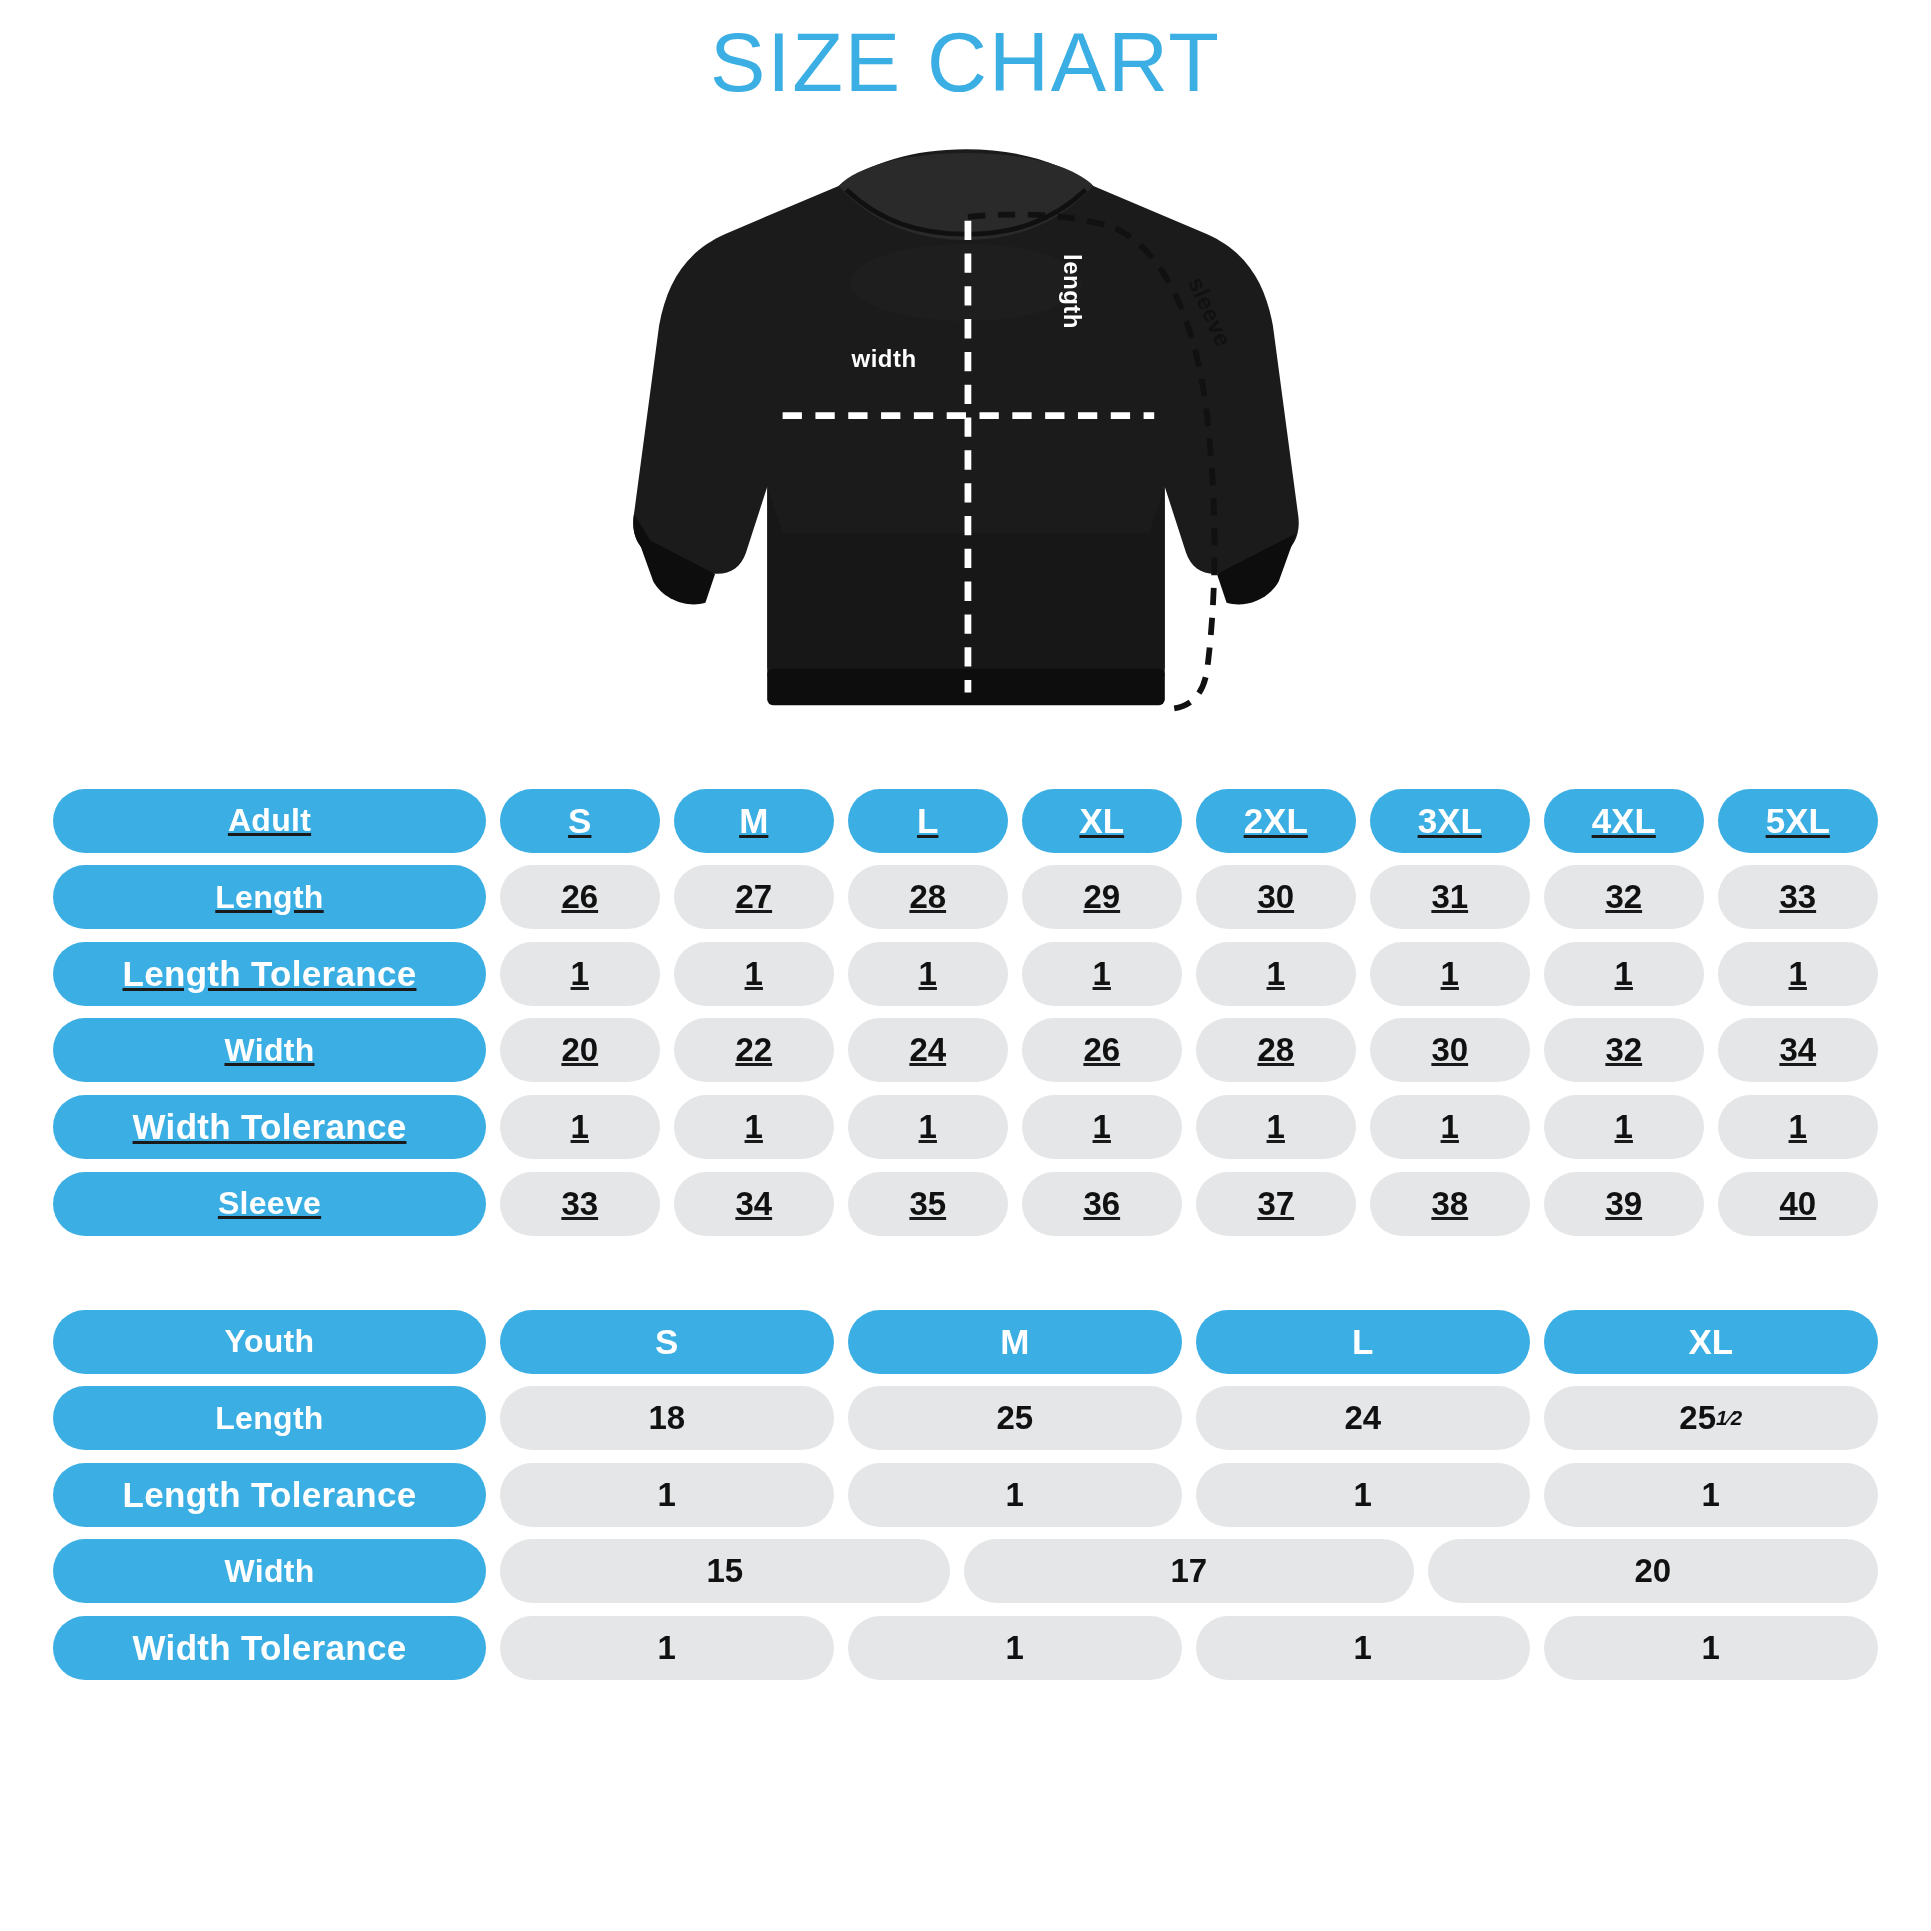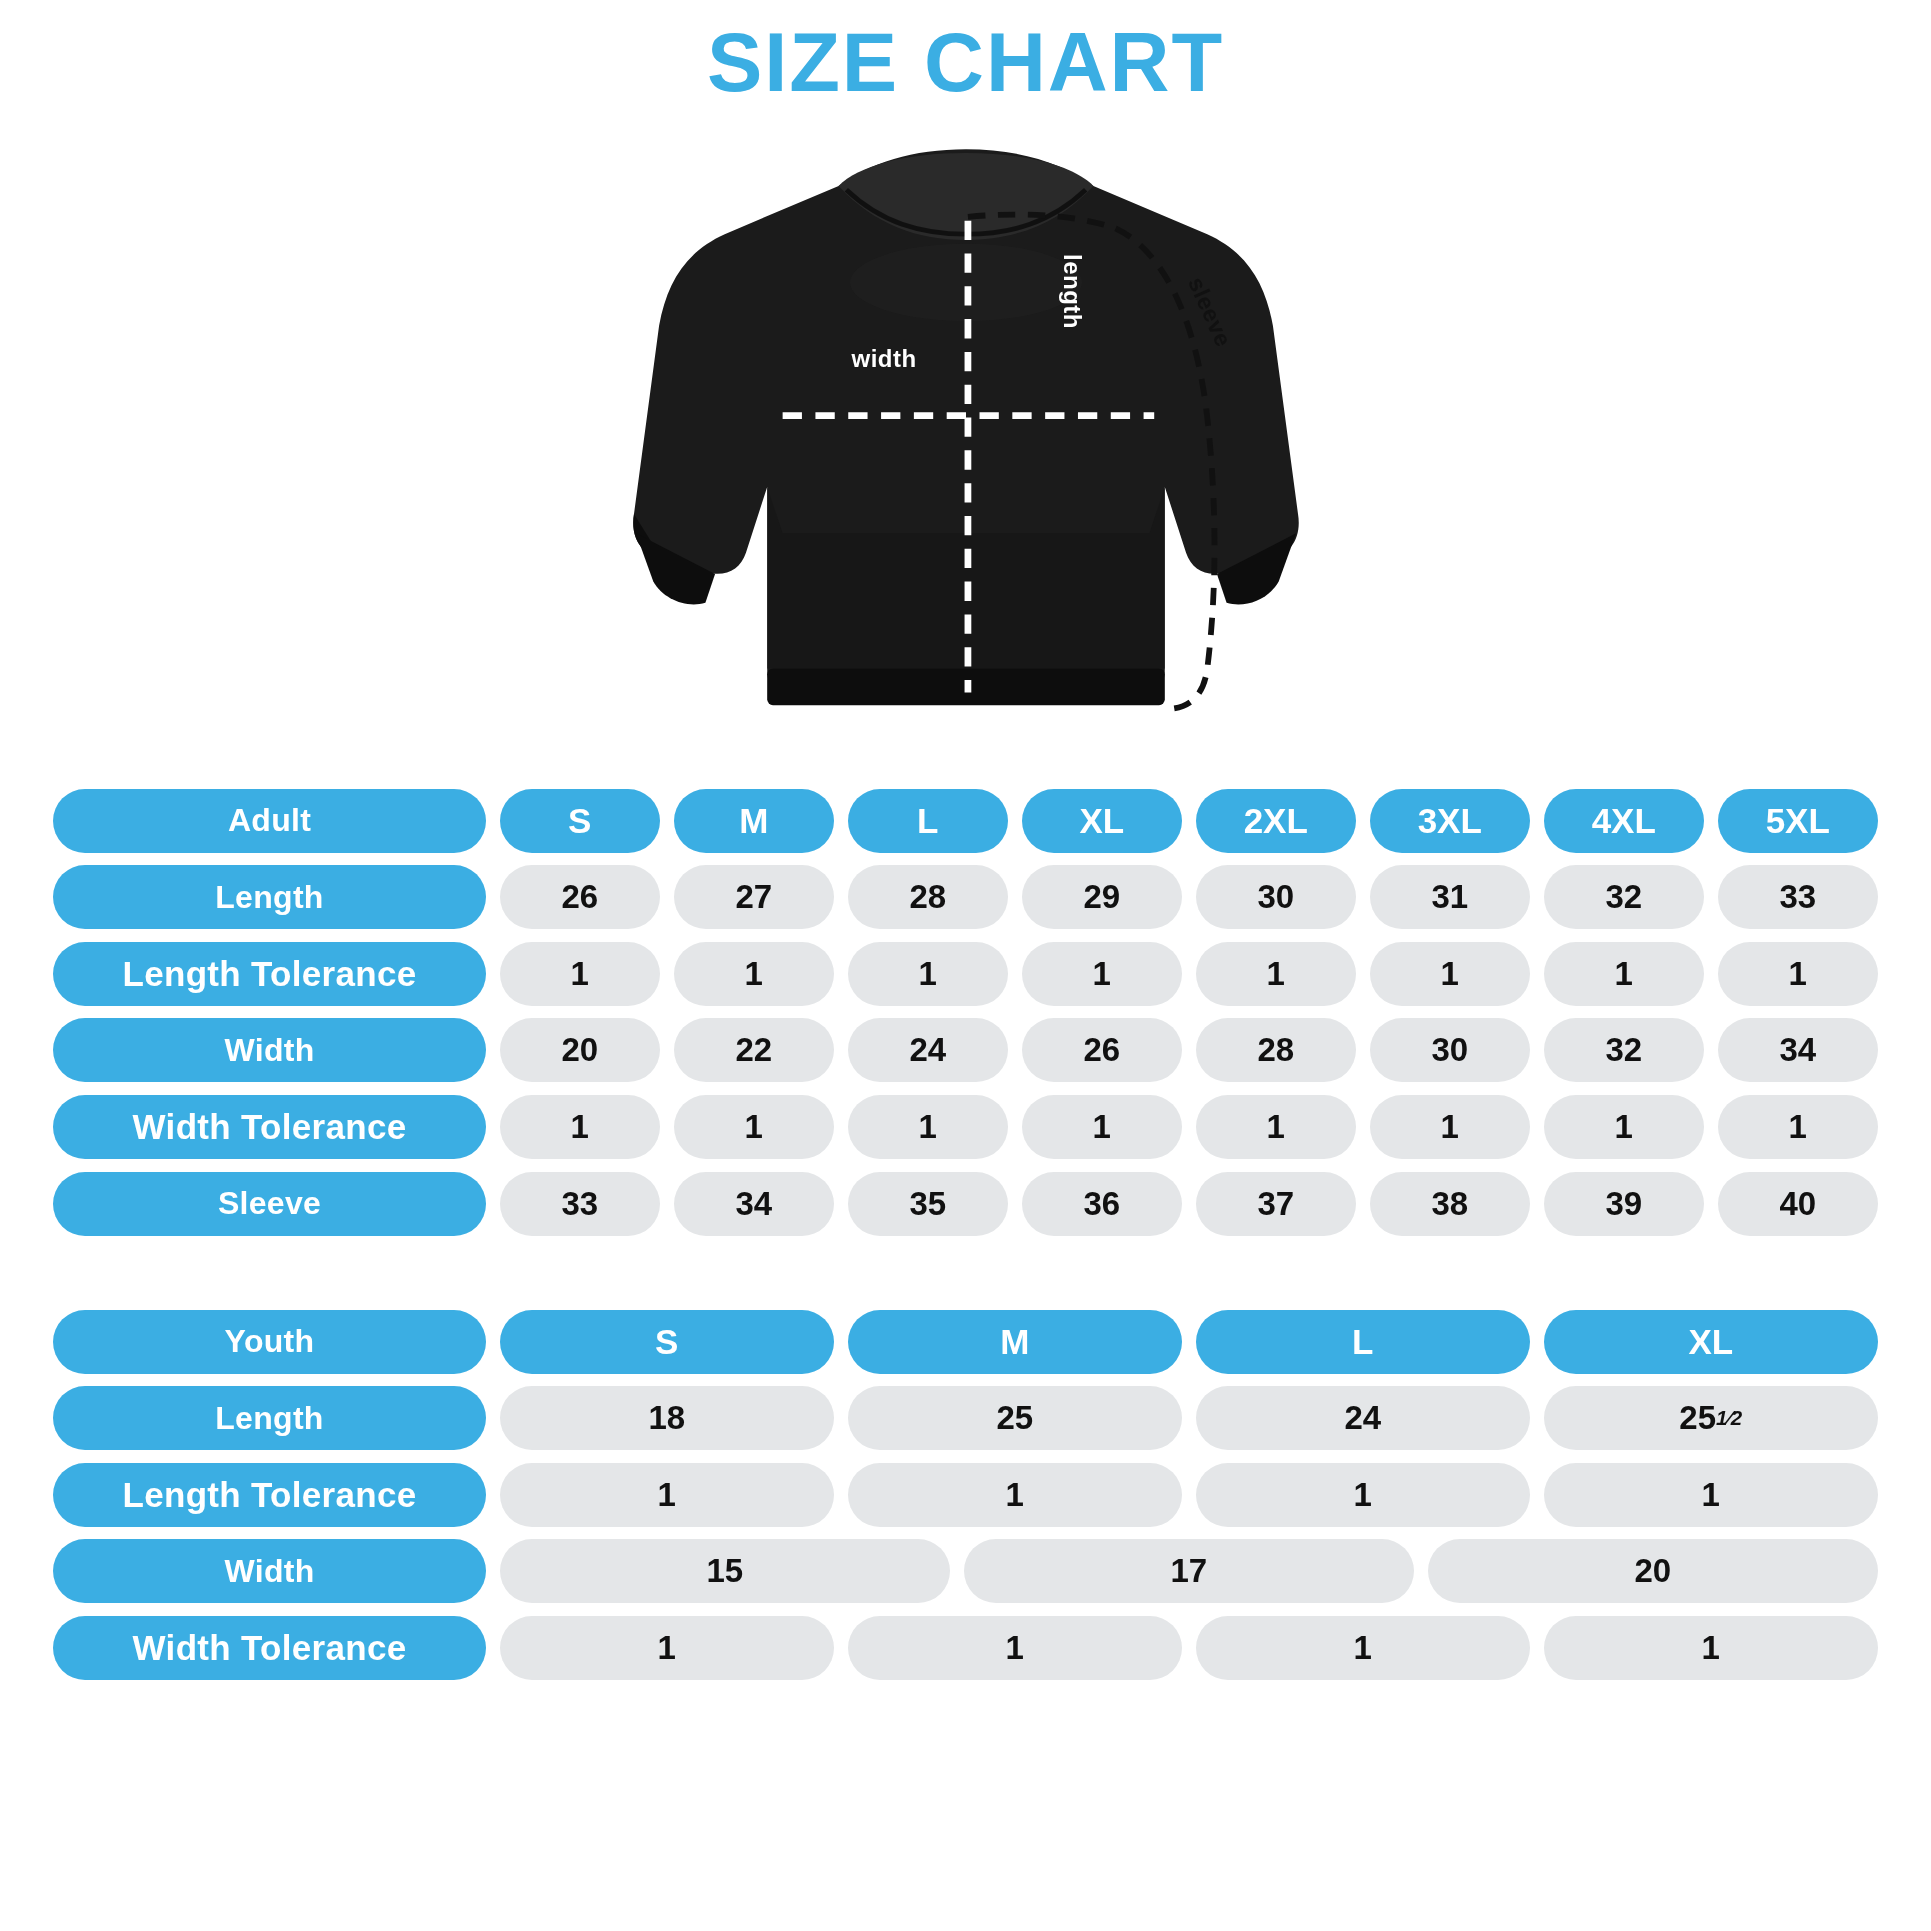--- a/index.html
+++ b/index.html
@@ -19,21 +19,21 @@
     width: 1931px;
     height: 1931px;
     box-sizing: border-box;
     padding: 0 53px;
   }
 
   
   .title {
     text-align: center;
     font-size: 83px;
-    font-weight: 700;
+    font-weight: 400;
     letter-spacing: 1.9px;
     color: #3BAEE3;
     margin: 17.4px 0 0 0;
     line-height: 1.1;
   }
 
   
   .illustration {
     position: relative;
     width: 100%;
@@ -75,21 +75,21 @@
     transform: rotate(66deg);
     transform-origin: left top;
   }
 
   
   .table {
     display: flex;
     flex-direction: column;
     gap: 12.6px;
   }
-  .table.adult { margin-top: 3.9px; }
+  .table.adult { margin-top: 3.9px; text-decoration: underline; }
   .table.youth { margin-top: 74px; }
 
   .row {
     display: flex;
     align-items: stretch;
     gap: 13.5px;
     height: 64px;
   }
   .rowlabel {
     flex: 0 0 433px;

